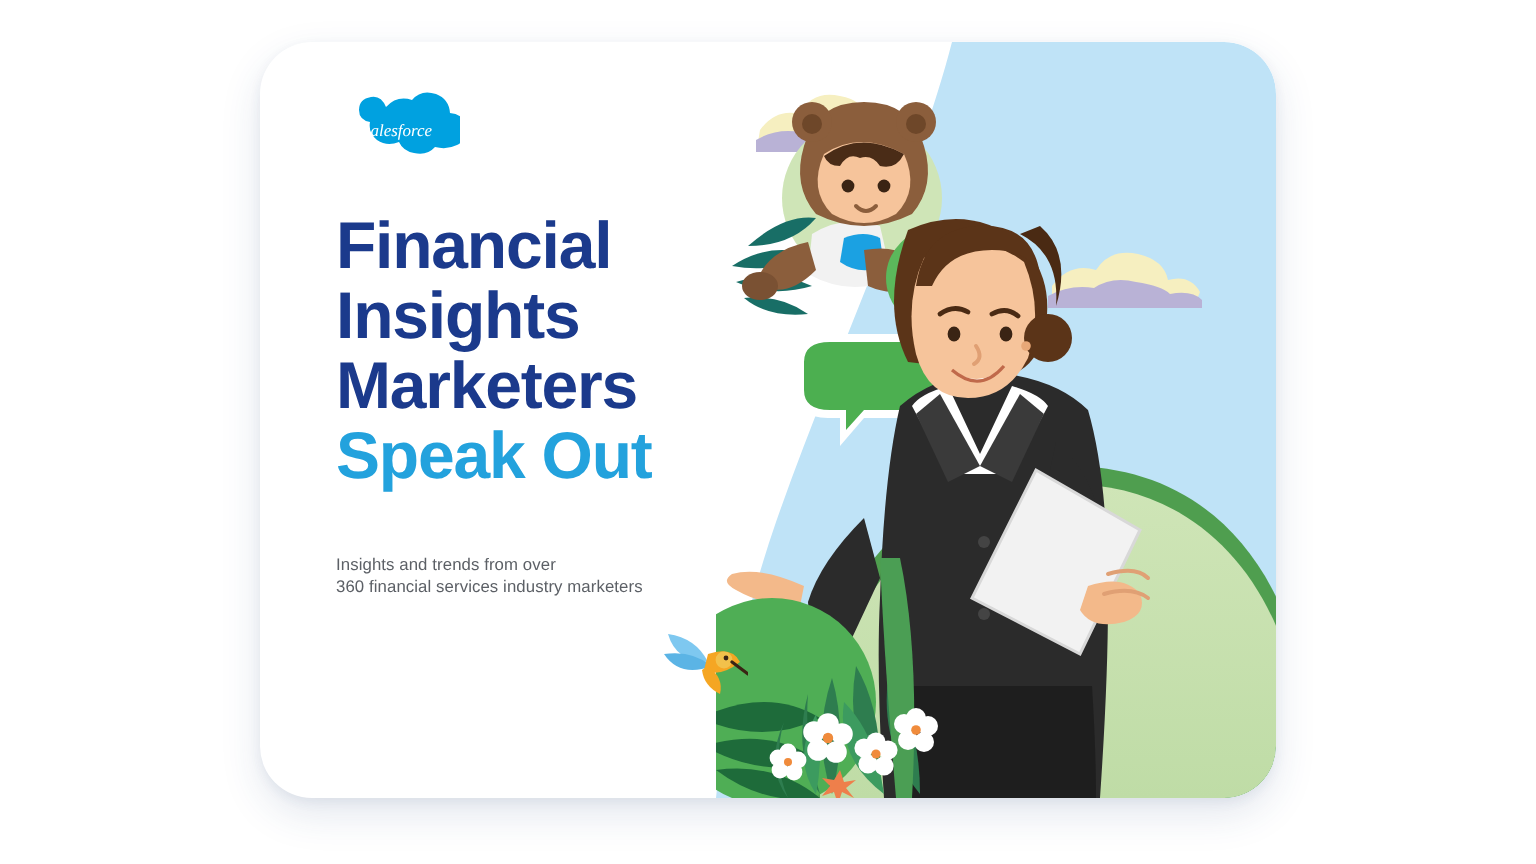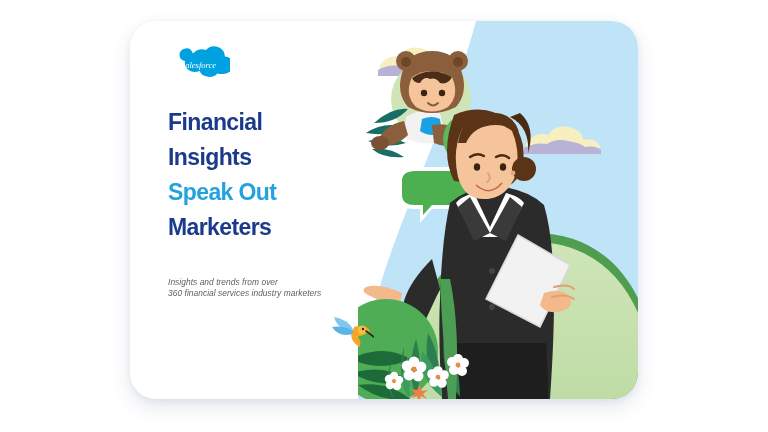--- a/index.html
+++ b/index.html
@@ -23,34 +23,34 @@
   .art svg{display:block;width:280px;height:378px;}
 
   
   .textcol{position:absolute;left:38px;top:24px;width:230px;}
   .logo{width:62px;height:40px;position:relative;}
   .logo svg{display:block;width:62px;height:40px;}
 
   .headline{
     margin-top:20px;
     font-weight:bold;
-    font-size:23px;line-height:35px;
+    font-size:33px;line-height:35px;
     letter-spacing:-.6px;
     color:#1B3A8C;
   }
   .headline .ln{display:block;white-space:nowrap;}
   .headline .accent{color:#23A2DD;}
 
   .subtitle{
     margin-top:32px;
     font-size:8.4px;line-height:11.4px;
     color:#5c6066;
     letter-spacing:.05px;
   }
-  .subtitle span{display:block;white-space:nowrap;font-style:italic;}
+  .subtitle span{display:block;white-space:nowrap;}
 </style>
 </head>
 <body>
 
 <div id="stage">
 
   <div class="card">
     <div class="card-inner">
 
       <div class="art">
@@ -262,22 +262,22 @@
         <div class="logo">
           <svg viewBox="0 0 124 80" xmlns="http://www.w3.org/2000/svg">
             <path d="M50,17 q11,-12 26,-7 q9,-11 24,-6 q13,5 14,19 q13,1 16,13 q3,13 -9,19 q-10,5 -22,2 q-8,9 -21,6 q-11,-2 -15,-11 q-12,5 -22,-2 q-9,-7 -7,-18 q-11,-2 -11,-12 q0,-11 12,-13 q10,-2 15,10z" fill="#00A1E0"></path>
             <text x="62" y="46" font-family="'Liberation Serif', serif" font-style="italic" font-size="17" fill="#ffffff" text-anchor="middle">salesforce</text>
           </svg>
         </div>
 
         <div class="headline">
           <span class="ln">Financial</span>
           <span class="ln">Insights</span>
+          <span class="ln">Marketers</span>
           <span class="ln accent">Speak Out</span>
-          <span class="ln">Marketers</span>
         </div>
 
         <div class="subtitle">
           <span>Insights and trends from over</span>
           <span>360 financial services industry marketers</span>
         </div>
 
       </div>
 
     </div>

